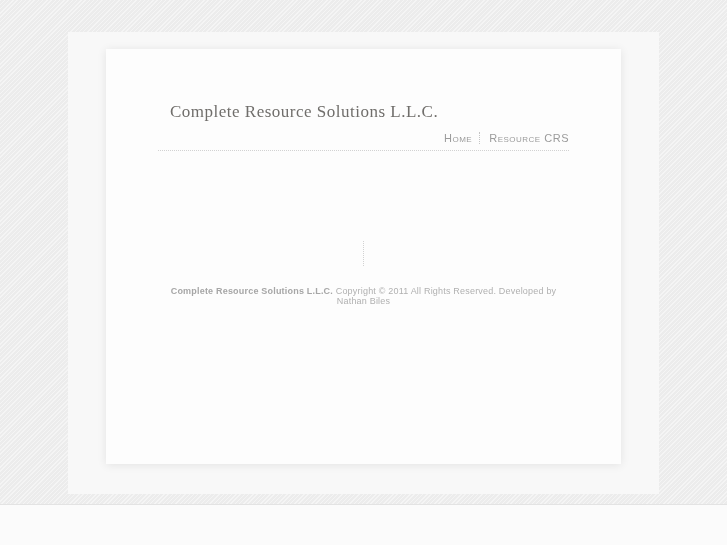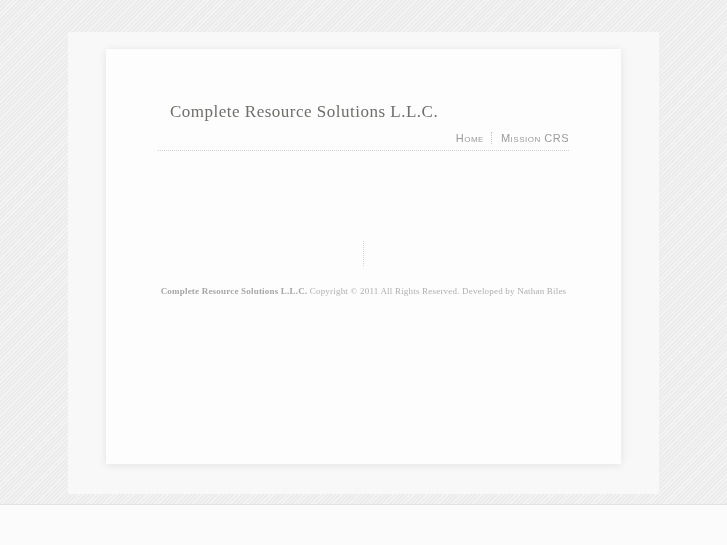--- a/index.html
+++ b/index.html
@@ -83,42 +83,42 @@
   .content p.heading { margin-bottom: 11px; }
   .vdiv {
     width: 0;
     height: 25px;
     border-left: 1px dotted #d2d2d2;
     margin: 46px auto 0 auto;
   }
   .footer {
     margin-top: 20px;
     text-align: center;
-    font-family: Liberation Serif, serif;
+    font-family: Liberation Sans, sans-serif;
     font-size: 9px;
     letter-spacing: 0.2px;
     color: #b0b0b0;
   }
   .footer .site {
     font-weight: bold;
     color: #a6a6a6;
   }
 </style>
 </head>
 <body>
 
 <div class="page-top">
   <div class="wrapper">
     <div class="card">
       <div class="card-pad">
 
         <h1 class="site-title">Complete Resource Solutions L.L.C.</h1>
 
         <nav class="main-nav">
-          <a href="#">Home</a><a href="#">Mission CRS</a>
+          <a href="#">Home</a><a href="#">Resource CRS</a>
         </nav>
 
         <div class="hdiv"></div>
 
         <div class="content">
         </div>
 
         <div class="vdiv"></div>
 
         <div class="footer">

